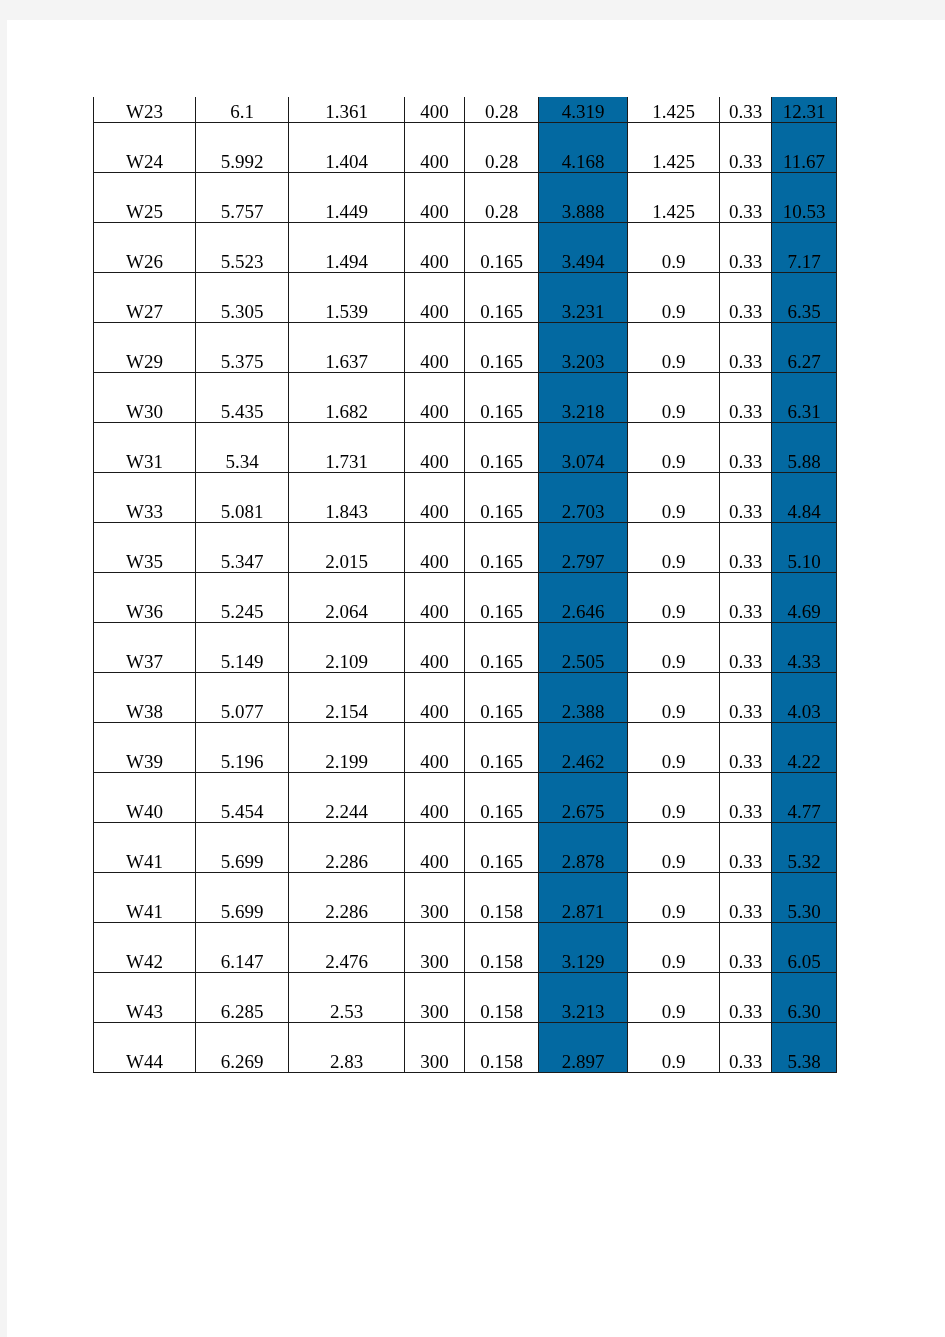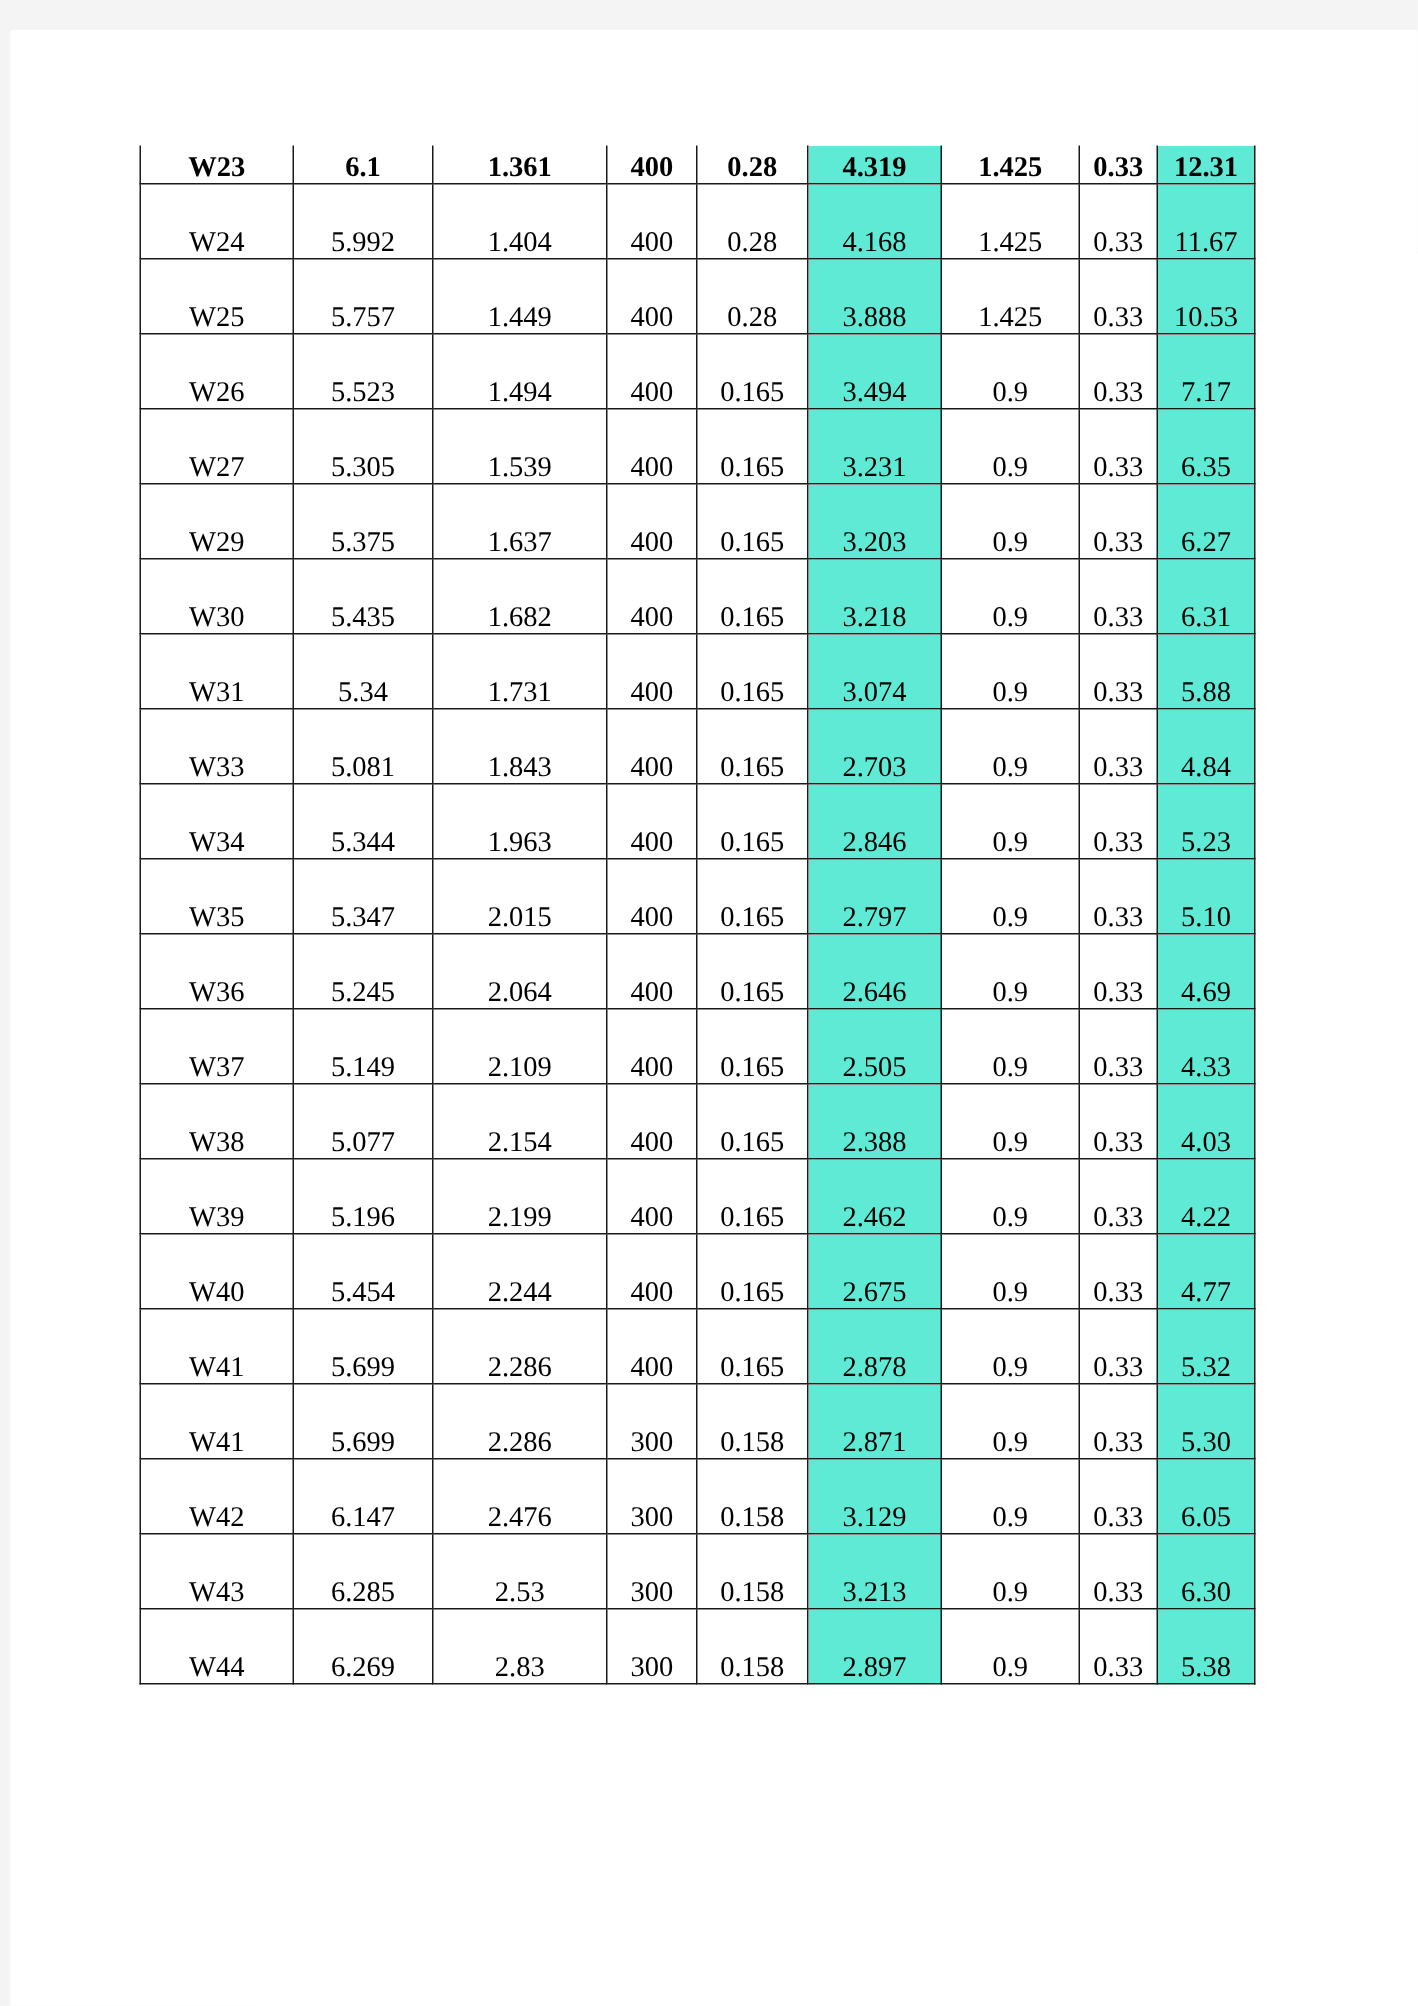--- a/index.html
+++ b/index.html
@@ -50,37 +50,36 @@
     color: #000000;
     white-space: nowrap;
     overflow: hidden;
     background: #ffffff;
   }
 
   
   table.data-grid tr.first-row td {
     height: 24px;
     border-top: none;
-    font-weight: bold;
   }
 
   
   col.c-label   { width: 102px; }
   col.c-v1      { width: 93px;  }
   col.c-v2      { width: 116px; }
   col.c-v3      { width: 60px;  }
   col.c-v4      { width: 74px;  }
   col.c-v5      { width: 89px;  }
   col.c-v6      { width: 92px;  }
   col.c-v7      { width: 52px;  }
   col.c-v8      { width: 65px;  }
 
   
   table.data-grid td.hl {
-    background: #5eead4;
+    background: #0369a1;
   }
 
   
   .edge-strip-top {
     position: absolute;
     left: 0; top: 0;
     width: 945px; height: 20px;
     background: #f4f4f4;
   }
   .edge-strip-left {
@@ -205,31 +204,20 @@
             <td>5.081</td>
             <td>1.843</td>
             <td>400</td>
             <td>0.165</td>
             <td class="hl">2.703</td>
             <td>0.9</td>
             <td>0.33</td>
             <td class="hl">4.84</td>
           </tr>
           <tr>
-            <td>W34</td>
-            <td>5.344</td>
-            <td>1.963</td>
-            <td>400</td>
-            <td>0.165</td>
-            <td class="hl">2.846</td>
-            <td>0.9</td>
-            <td>0.33</td>
-            <td class="hl">5.23</td>
-          </tr>
-          <tr>
             <td>W35</td>
             <td>5.347</td>
             <td>2.015</td>
             <td>400</td>
             <td>0.165</td>
             <td class="hl">2.797</td>
             <td>0.9</td>
             <td>0.33</td>
             <td class="hl">5.10</td>
           </tr>

